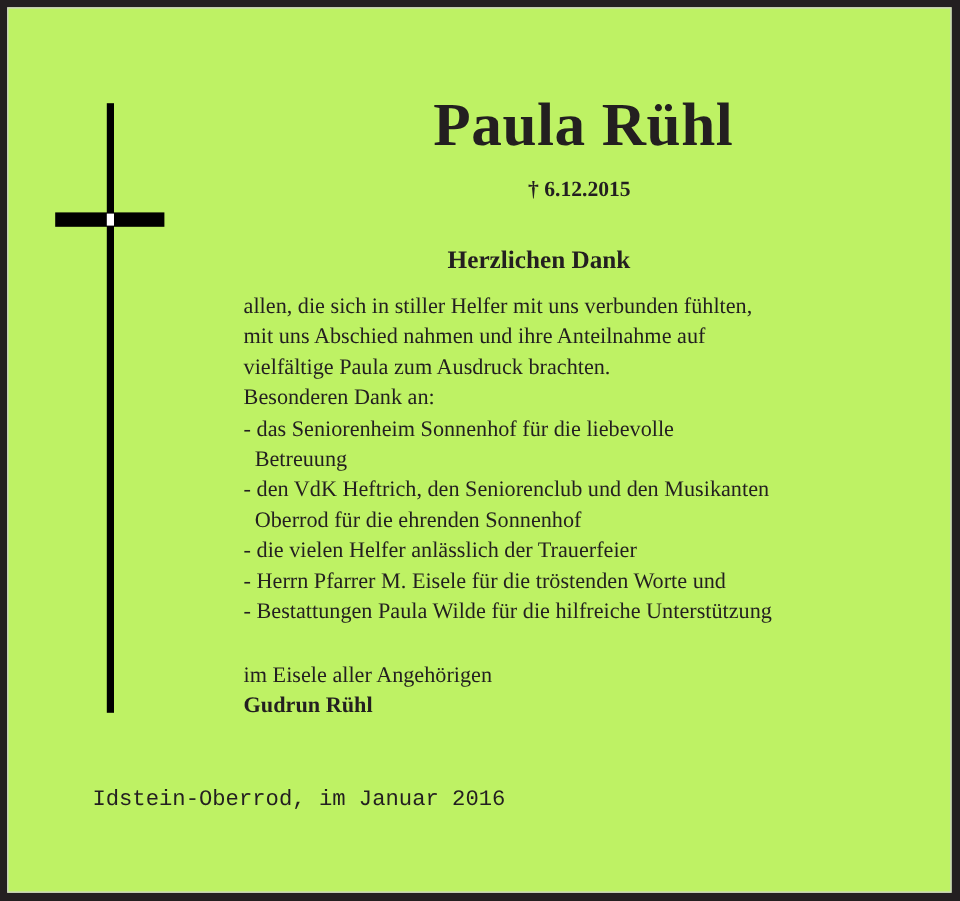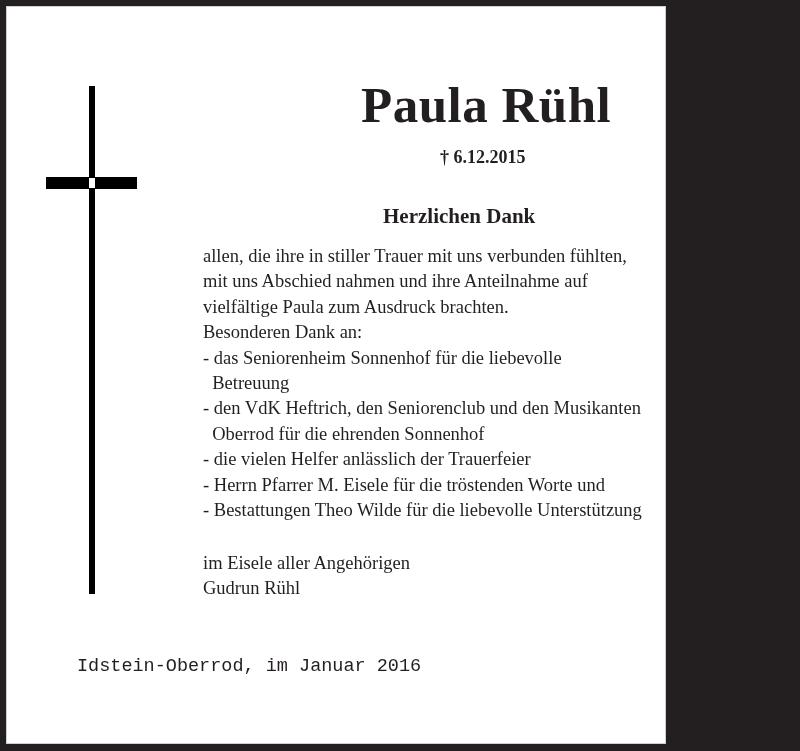--- a/index.html
+++ b/index.html
@@ -1,56 +1,56 @@
 <!DOCTYPE html>
 <html><head>
 <meta charset="utf-8">
 <style>
   html, body { margin:0; padding:0; }
   body { width:800px; height:751px; background:#231f20; position:relative; overflow:hidden; }
-  .card { position:absolute; left:6px; top:6px; width:660px; height:738px; background:#ffffff; box-shadow: inset 0 0 0 1px #d0d0d0; }
+  .card { position:absolute; left:6px; top:6px; width:787px; height:738px; background:#bef264; box-shadow: inset 0 0 0 1px #d0d0d0; }
   .cross-v { position:absolute; left:83px; top:80px; width:6px; height:508px; background:#000; }
   .cross-h { position:absolute; left:40px; top:171px; width:91px; height:12px; background:#000; }
   .cross-gap { position:absolute; left:83px; top:172px; width:6px; height:10px; background:#fff; }
   .serif { font-family: "Liberation Serif", "DejaVu Serif", serif; color:#231f20; }
   .name { position:absolute; left:355px; top:74px; font-size:51px; font-weight:bold; letter-spacing:0.5px; line-height:1; }
   .death { position:absolute; left:434px; top:142px; font-size:18px; font-weight:bold; line-height:1;text-align:center; }
-  .thanks-title { position:absolute; left:367px; top:200px; font-size:21px; font-weight:bold; line-height:1;margin-left:10px; }
+  .thanks-title { position:absolute; left:367px; top:200px; font-size:21px; font-weight:bold; line-height:1; }
   .body { position:absolute; left:197px; top:238px; font-size:18.5px; line-height:25.4px; }
   .body div { white-space:pre; }
   .sign { position:absolute; left:197px; top:545px; font-size:18.5px; line-height:25px; }
-  .sign .bold { font-weight:normal; }
+  .sign .bold { font-weight:bold; }
   .place { position:absolute; left:71px; top:652px; font-size:18.5px; line-height:1;font-family:Liberation Mono, monospace; }
 </style>
 </head>
 <body>
 
 <div class="card">
   <div>
     <div class="cross-v"></div>
     <div class="cross-h"></div>
     <div class="cross-gap"></div>
   </div>
 
   <div class="serif name">Paula Rühl</div>
   <div class="serif death">† 6.12.2015</div>
   <div class="serif thanks-title">Herzlichen Dank</div>
 
   <div class="serif body">
-    <div>allen, die ihre in stiller Trauer mit uns verbunden fühlten,</div>
+    <div>allen, die sich in stiller Helfer mit uns verbunden fühlten,</div>
     <div>mit uns Abschied nahmen und ihre Anteilnahme auf</div>
     <div>vielfältige Paula zum Ausdruck brachten.</div>
     <div>Besonderen Dank an:</div>
     <div>- das Seniorenheim Sonnenhof für die liebevolle</div>
     <div>  Betreuung</div>
     <div>- den VdK Heftrich, den Seniorenclub und den Musikanten</div>
     <div>  Oberrod für die ehrenden Sonnenhof</div>
     <div>- die vielen Helfer anlässlich der Trauerfeier</div>
     <div>- Herrn Pfarrer M. Eisele für die tröstenden Worte und</div>
-    <div>- Bestattungen Theo Wilde für die liebevolle Unterstützung</div>
+    <div>- Bestattungen Paula Wilde für die hilfreiche Unterstützung</div>
   </div>
 
   <div class="serif sign">
     <div>im Eisele aller Angehörigen</div>
     <div class="bold">Gudrun Rühl</div>
   </div>
 
   <div class="serif place">Idstein-Oberrod, im Januar 2016</div>
 </div>
 

